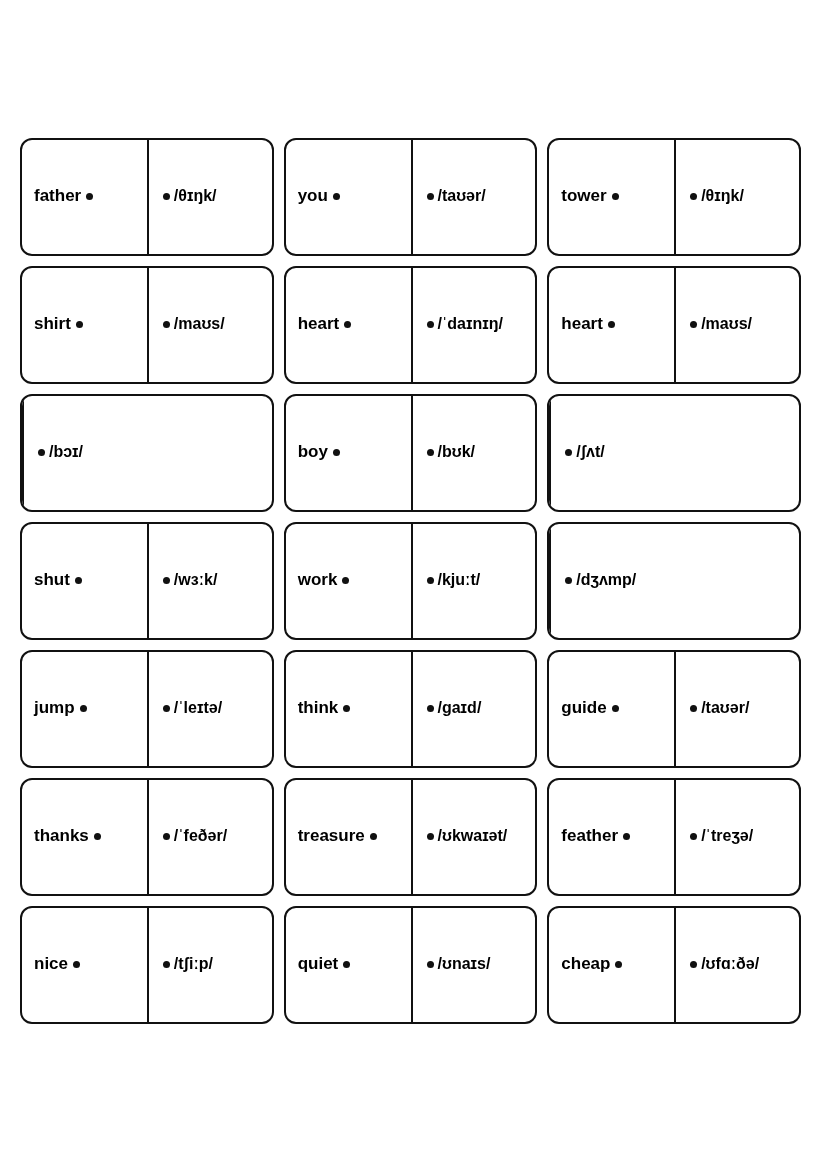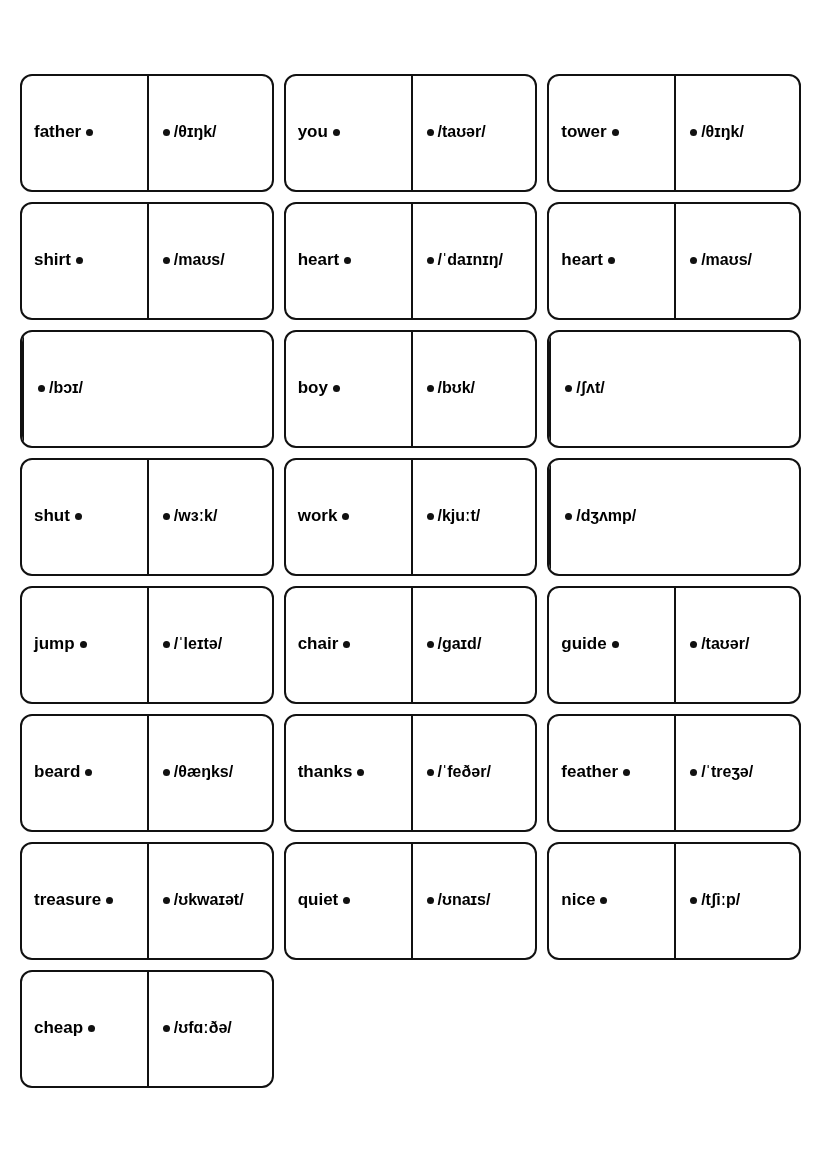--- a/index.html
+++ b/index.html
@@ -218,21 +218,21 @@
         <span class="dot" style="margin-left: 5px;"></span>
       </div>
       <div class="card-divider"></div>
       <div class="card-phonetic">
         <span class="dot"></span>
         <span class="phonetic-text">/ˈleɪtə/</span>
       </div>
     </div>
     <div class="domino-card">
       <div class="card-word">
-        <span class="word-text">chair</span>
+        <span class="word-text">think</span>
         <span class="dot" style="margin-left: 5px;"></span>
       </div>
       <div class="card-divider"></div>
       <div class="card-phonetic">
         <span class="dot"></span>
         <span class="phonetic-text">/gaɪd/</span>
       </div>
     </div>
     <div class="domino-card">
       <div class="card-word">
@@ -240,86 +240,75 @@
         <span class="dot" style="margin-left: 5px;"></span>
       </div>
       <div class="card-divider"></div>
       <div class="card-phonetic">
         <span class="dot"></span>
         <span class="phonetic-text">/taʊər/</span>
       </div>
     </div>
     <div class="domino-card">
       <div class="card-word">
-        <span class="word-text">beard</span>
-        <span class="dot" style="margin-left: 5px;"></span>
-      </div>
-      <div class="card-divider"></div>
-      <div class="card-phonetic">
-        <span class="dot"></span>
-        <span class="phonetic-text">/θæŋks/</span>
-      </div>
-    </div>
-    <div class="domino-card">
-      <div class="card-word">
         <span class="word-text">thanks</span>
         <span class="dot" style="margin-left: 5px;"></span>
       </div>
       <div class="card-divider"></div>
       <div class="card-phonetic">
         <span class="dot"></span>
         <span class="phonetic-text">/ˈfeðər/</span>
       </div>
     </div>
     <div class="domino-card">
       <div class="card-word">
+        <span class="word-text">treasure</span>
+        <span class="dot" style="margin-left: 5px;"></span>
+      </div>
+      <div class="card-divider"></div>
+      <div class="card-phonetic">
+        <span class="dot"></span>
+        <span class="phonetic-text">/ʊkwaɪət/</span>
+      </div>
+    </div>
+    <div class="domino-card">
+      <div class="card-word">
         <span class="word-text">feather</span>
         <span class="dot" style="margin-left: 5px;"></span>
       </div>
       <div class="card-divider"></div>
       <div class="card-phonetic">
         <span class="dot"></span>
         <span class="phonetic-text">/ˈtreʒə/</span>
       </div>
     </div>
     <div class="domino-card">
       <div class="card-word">
-        <span class="word-text">treasure</span>
-        <span class="dot" style="margin-left: 5px;"></span>
-      </div>
-      <div class="card-divider"></div>
-      <div class="card-phonetic">
-        <span class="dot"></span>
-        <span class="phonetic-text">/ʊkwaɪət/</span>
+        <span class="word-text">nice</span>
+        <span class="dot" style="margin-left: 5px;"></span>
+      </div>
+      <div class="card-divider"></div>
+      <div class="card-phonetic">
+        <span class="dot"></span>
+        <span class="phonetic-text">/tʃiːp/</span>
       </div>
     </div>
     <div class="domino-card">
       <div class="card-word">
         <span class="word-text">quiet</span>
         <span class="dot" style="margin-left: 5px;"></span>
       </div>
       <div class="card-divider"></div>
       <div class="card-phonetic">
         <span class="dot"></span>
         <span class="phonetic-text">/ʊnaɪs/</span>
       </div>
     </div>
     <div class="domino-card">
       <div class="card-word">
-        <span class="word-text">nice</span>
-        <span class="dot" style="margin-left: 5px;"></span>
-      </div>
-      <div class="card-divider"></div>
-      <div class="card-phonetic">
-        <span class="dot"></span>
-        <span class="phonetic-text">/tʃiːp/</span>
-      </div>
-    </div>
-    <div class="domino-card">
-      <div class="card-word">
         <span class="word-text">cheap</span>
         <span class="dot" style="margin-left: 5px;"></span>
       </div>
       <div class="card-divider"></div>
       <div class="card-phonetic">
         <span class="dot"></span>
         <span class="phonetic-text">/ʊfɑːðə/</span>
       </div>
     </div>
   </div>

